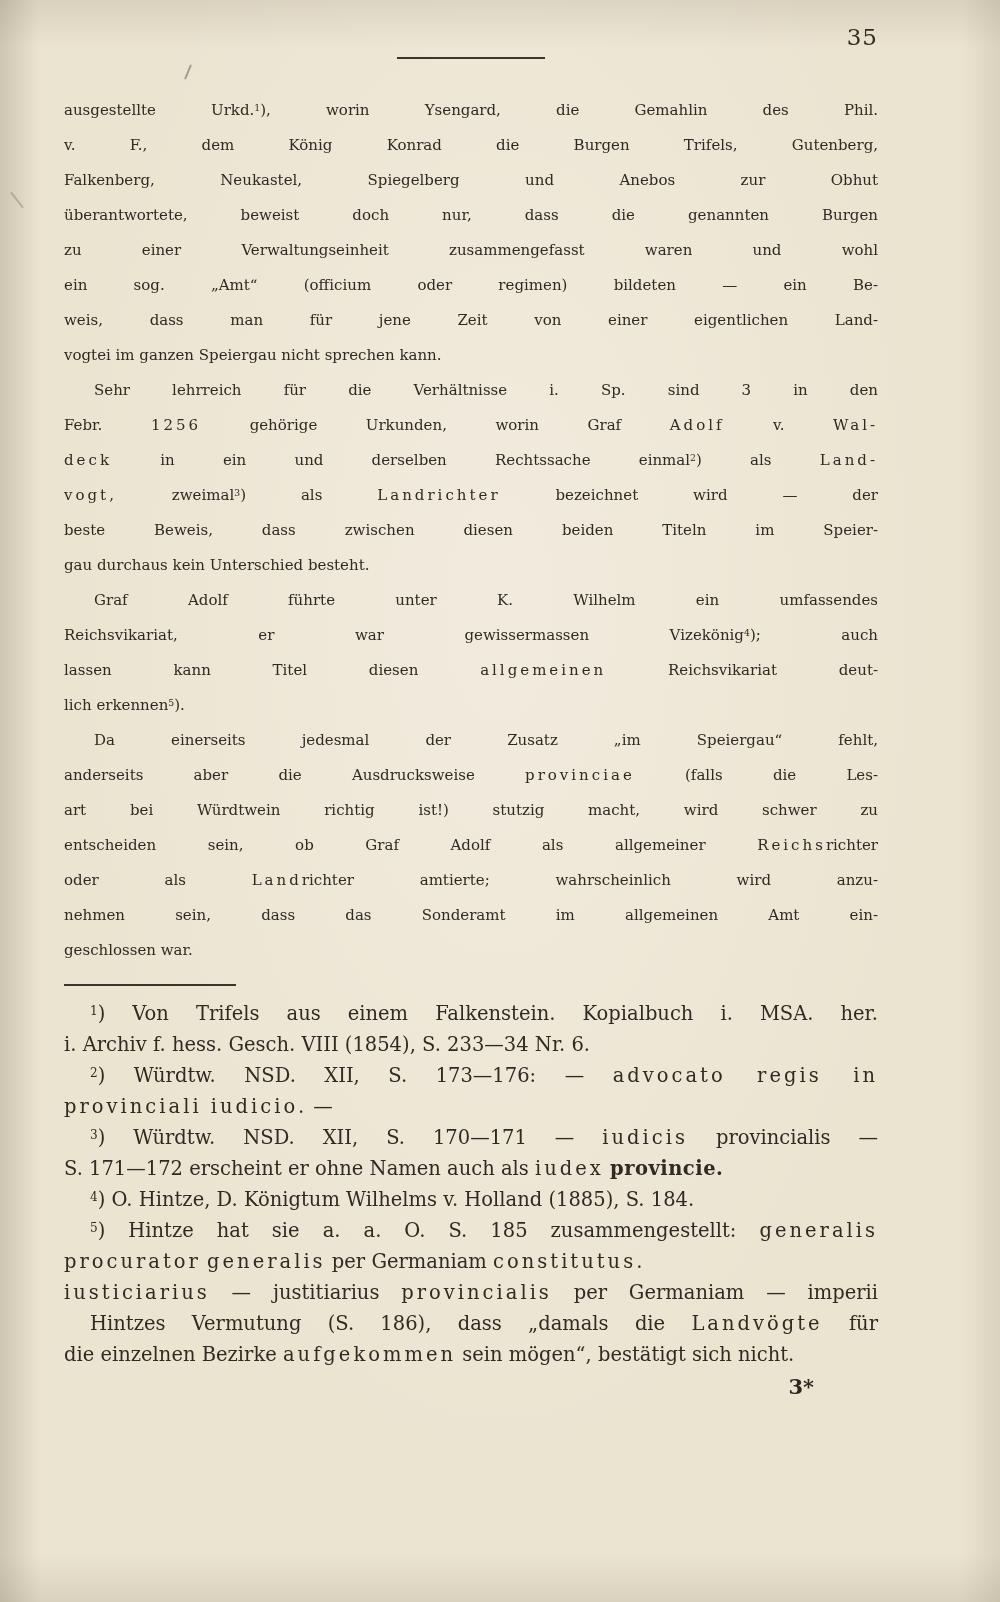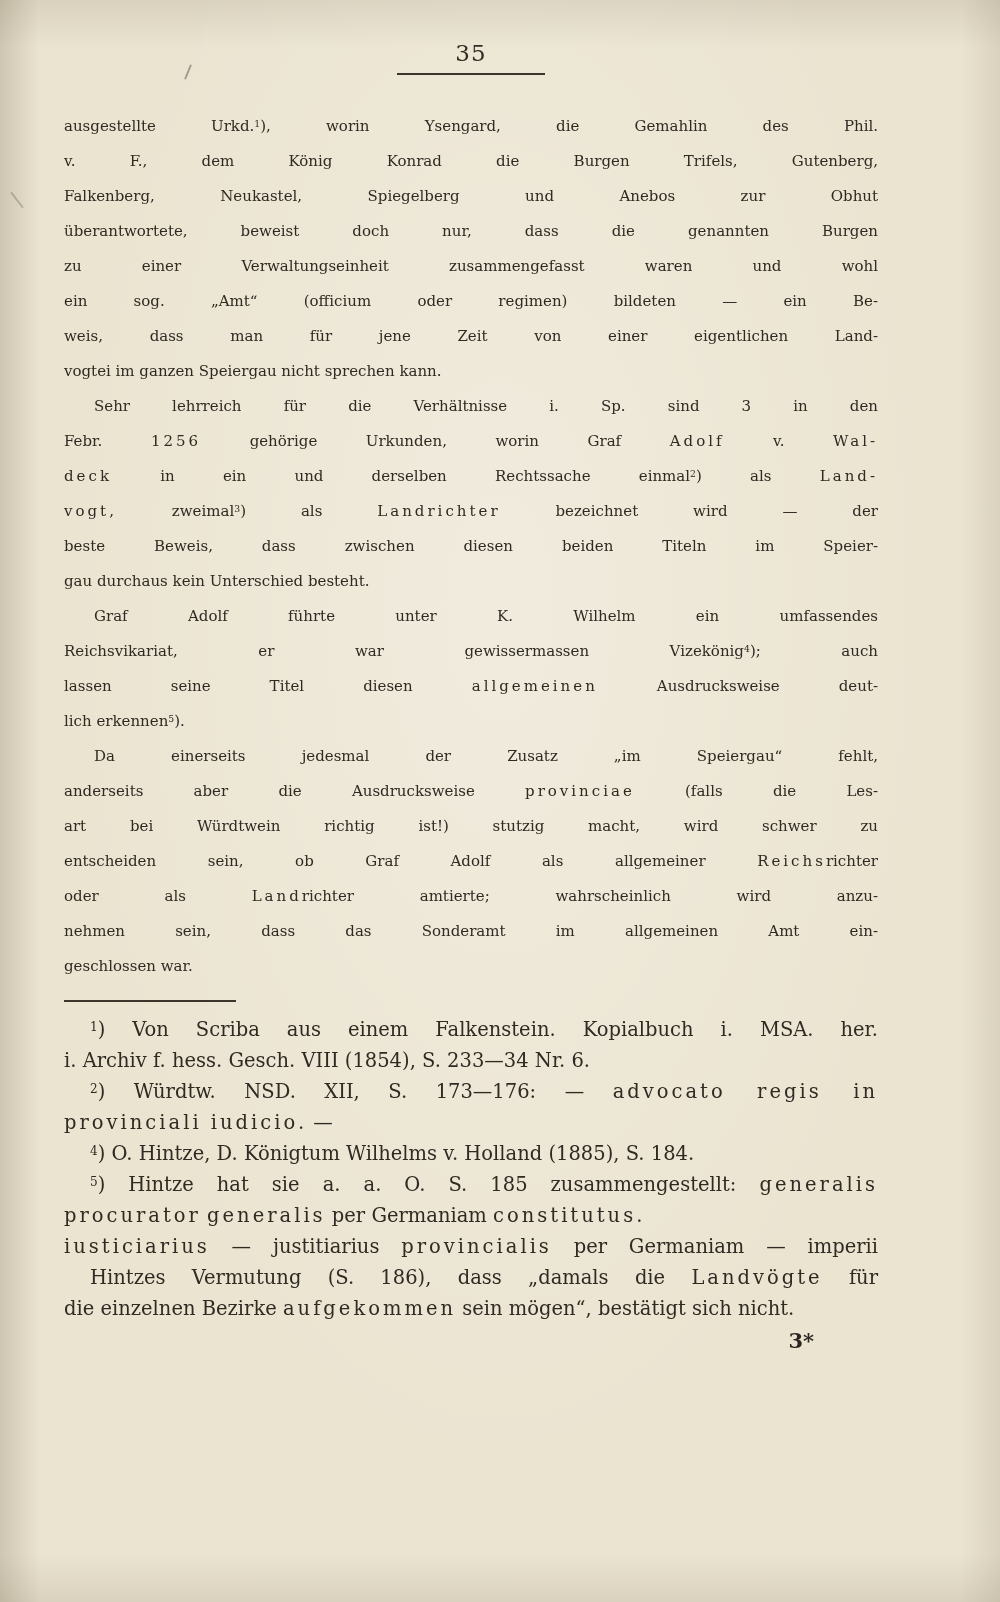--- a/index.html
+++ b/index.html
@@ -17,21 +17,21 @@
     position: absolute;
     inset: 0;
     background:
       radial-gradient(ellipse at 50% 38%, rgba(255,255,255,0.28), rgba(255,255,255,0) 62%),
       linear-gradient(90deg, rgba(92,78,55,0.20), rgba(0,0,0,0) 4%, rgba(0,0,0,0) 96%, rgba(92,78,55,0.12)),
       linear-gradient(180deg, rgba(92,78,55,0.12), rgba(0,0,0,0) 3%, rgba(0,0,0,0) 97%, rgba(92,78,55,0.12)),
       #ebe4d1;
   }
   .content { position: relative; }
 
-  .header { width: 814px; margin-left: 64px; padding-top: 40px; text-align: center; }
+  .header { width: 814px; margin-left: 64px; padding-top: 24px; text-align: right; }
   .page-number { font-size: 23px; letter-spacing: 1px; color: #332d24; }
   .page-number-rule { width: 148px; height: 2px; background: #3c352b; margin: 7px auto 0; }
 
   .body-text {
     width: 814px;
     margin: 34px 0 0 64px;
     font-size: 15px;
     line-height: 35px;
   }
   .line { text-align: justify; text-align-last: justify; }
@@ -94,44 +94,48 @@
         <div class="line"><span>Sehr lehrreich für die Verhältnisse i. Sp. sind 3 in den</span></div>
         <div class="line"><span>Febr. </span><span class="sp">1256</span><span> gehörige Urkunden, worin Graf </span><span class="sp">Adolf</span><span> v. </span><span class="sp">Wal-</span></div>
         <div class="line"><span class="sp">deck</span><span> in ein und derselben Rechtssache einmal</span><sup>2</sup><span>) als </span><span class="sp">Land-</span></div>
         <div class="line"><span class="sp">vogt,</span><span> zweimal</span><sup>3</sup><span>) als </span><span class="sp">Landrichter</span><span> bezeichnet wird — der</span></div>
         <div class="line"><span>beste Beweis, dass zwischen diesen beiden Titeln im Speier-</span></div>
         <div class="line last"><span>gau durchaus kein Unterschied besteht.</span></div>
       </div>
       <div class="para indent">
         <div class="line"><span>Graf Adolf führte unter K. Wilhelm ein umfassendes</span></div>
         <div class="line"><span>Reichsvikariat, er war gewissermassen Vizekönig</span><sup>4</sup><span>); auch</span></div>
-        <div class="line"><span>lassen seine Titel diesen </span><span class="sp">allgemeinen</span><span> Ausdrucksweise deut-</span></div>
+        <div class="line"><span>lassen kann Titel diesen </span><span class="sp">allgemeinen</span><span> Reichsvikariat deut-</span></div>
         <div class="line last"><span>lich erkennen</span><sup>5</sup><span>).</span></div>
       </div>
       <div class="para indent">
         <div class="line"><span>Da einerseits jedesmal der Zusatz „im Speiergau“ fehlt,</span></div>
         <div class="line"><span>anderseits aber die Ausdrucksweise </span><span class="sp">provinciae</span><span> (falls die Les-</span></div>
         <div class="line"><span>art bei Würdtwein richtig ist!) stutzig macht, wird schwer zu</span></div>
         <div class="line"><span>entscheiden sein, ob Graf Adolf als allgemeiner </span><span class="sp">Reichs</span><span>richter</span></div>
         <div class="line"><span>oder als </span><span class="sp">Land</span><span>richter amtierte; wahrscheinlich wird anzu-</span></div>
         <div class="line"><span>nehmen sein, dass das Sonderamt im allgemeinen Amt ein-</span></div>
         <div class="line last"><span>geschlossen war.</span></div>
       </div>
     </div>
 
   <div class="footnote-rule"></div>
 
   <div class="footnotes" id="footnotes">
       <div class="para indent">
-        <div class="line"><sup>1</sup><span>) Von Scriba aus einem Falkenstein. Kopialbuch i. MSA. her.</span></div>
+        <div class="line"><sup>1</sup><span>) Von Trifels aus einem Falkenstein. Kopialbuch i. MSA. her.</span></div>
         <div class="line last"><span>i. Archiv f. hess. Gesch. VIII (1854), S. 233—34 Nr. 6.</span></div>
       </div>
       <div class="para indent">
         <div class="line"><sup>2</sup><span>) Würdtw. NSD. XII, S. 173—176: — </span><span class="sp">advocato regis in</span></div>
         <div class="line last"><span class="sp">provinciali iudicio.</span><span> —</span></div>
+      </div>
+      <div class="para indent">
+        <div class="line"><sup>3</sup><span>) Würdtw. NSD. XII, S. 170—171 — </span><span class="sp">iudicis</span><span> provincialis —</span></div>
+        <div class="line last"><span>S. 171—172 erscheint er ohne Namen auch als </span><span class="sp">iudex</span><span> </span><span class="b">provincie.</span></div>
       </div>
       <div class="para indent">
         <div class="line last"><sup>4</sup><span>) O. Hintze, D. Königtum Wilhelms v. Holland (1885), S. 184.</span></div>
       </div>
       <div class="para indent">
         <div class="line"><sup>5</sup><span>) Hintze hat sie a. a. O. S. 185 zusammengestellt: </span><span class="sp">generalis</span></div>
         <div class="line last"><span class="sp">procurator</span><span> </span><span class="sp">generalis</span><span> per Germaniam </span><span class="sp">constitutus.</span></div>
         <div class="line"><span class="sp">iusticiarius</span><span> — justitiarius </span><span class="sp">provincialis</span><span> per Germaniam — imperii</span></div>
       </div>
       <div class="para indent">

